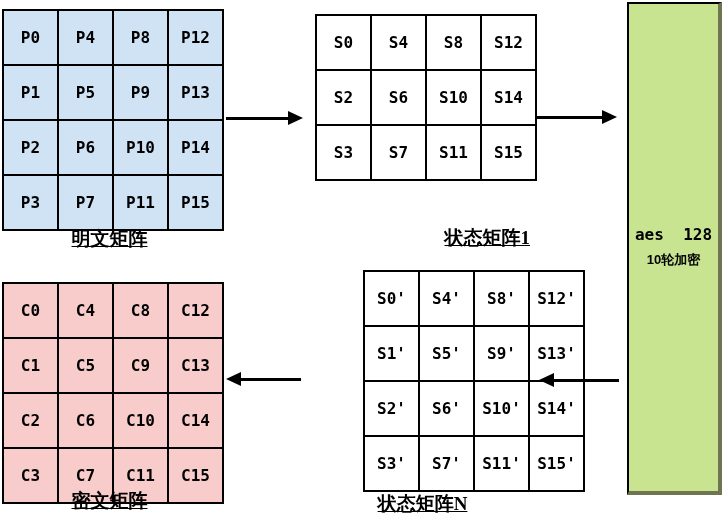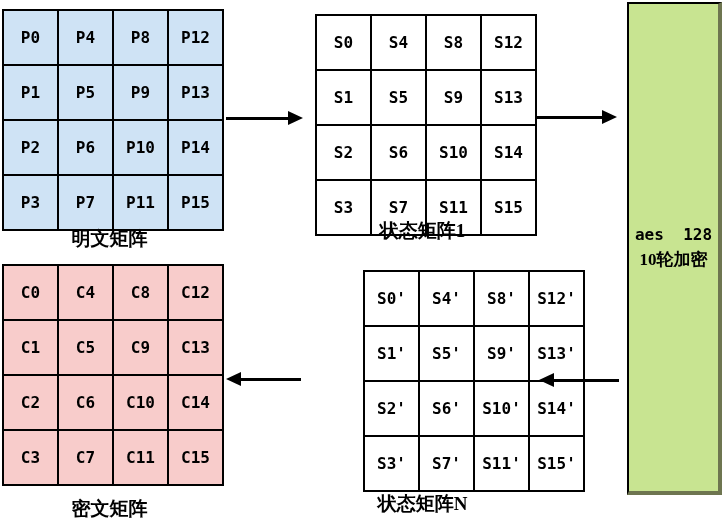--- a/index.html
+++ b/index.html
@@ -37,20 +37,21 @@
   
   .mlabel {
     position: absolute;
     width: 215px;
     text-align: center;
     font-family: "Liberation Serif", "DejaVu Serif", serif;
     font-weight: bold;
     font-size: 19px;
     line-height: 24px;
     color: #000;
+    text-decoration: underline;
   }
 
   
   .process-box {
     position: absolute;
     left: 627px;
     top: 2px;
     width: 89px;
     height: 487px;
     background: var(--process_fill);
@@ -58,24 +59,24 @@
     border-right: 4px solid var(--process_shadow);
     border-bottom: 4px solid var(--process_shadow);
     display: flex;
     flex-direction: column;
     align-items: center;
     justify-content: center;
     gap: 3px;
   }
   .pline {
     font-weight: bold;
-    font-size: 17px;
+    font-size: 13px;
     line-height: 22px;
     color: #000;
-    font-family: Liberation Serif, serif;
+    font-family: Liberation Sans, sans-serif;
     text-align: center;
   }
   .pline.mono {
     font-family: "DejaVu Sans Mono", monospace;
     font-size: 16px;
     white-space: pre;
   }
 
   
   .arrow { position: absolute; height: 14px; }
@@ -144,42 +145,36 @@
 
   <table class="matrix fill-state" style="left:315px; top:14px;">
     <tbody>
         <tr>
       <td>S0</td>
       <td>S4</td>
       <td>S8</td>
       <td>S12</td>
     </tr>
     <tr>
-      <td>S1</td>
-      <td>S5</td>
-      <td>S9</td>
-      <td>S13</td>
-    </tr>
-    <tr>
       <td>S2</td>
       <td>S6</td>
       <td>S10</td>
       <td>S14</td>
     </tr>
     <tr>
       <td>S3</td>
       <td>S7</td>
       <td>S11</td>
       <td>S15</td>
     </tr>
   </tbody>
     </table>
-  <div class="mlabel" style="left:315px; top:219px;">状态矩阵1</div>
-
-  <table class="matrix fill-ciphertext" style="left:2px; top:264px;">
+  <div class="mlabel" style="left:315px; top:226px;text-align:right;">状态矩阵1</div>
+
+  <table class="matrix fill-ciphertext" style="left:2px; top:282px;">
     <tbody>
         <tr>
       <td>C0</td>
       <td>C4</td>
       <td>C8</td>
       <td>C12</td>
     </tr>
     <tr>
       <td>C1</td>
       <td>C5</td>
@@ -193,21 +188,21 @@
       <td>C14</td>
     </tr>
     <tr>
       <td>C3</td>
       <td>C7</td>
       <td>C11</td>
       <td>C15</td>
     </tr>
   </tbody>
     </table>
-  <div class="mlabel" style="left:2px; top:489px;margin-top:8px;">密文矩阵</div>
+  <div class="mlabel" style="left:2px; top:489px;">密文矩阵</div>
 
   <table class="matrix fill-state" style="left:315px; top:270px;margin-left:48px;">
     <tbody>
         <tr>
       <td>S0'</td>
       <td>S4'</td>
       <td>S8'</td>
       <td>S12'</td>
     </tr>
     <tr>

